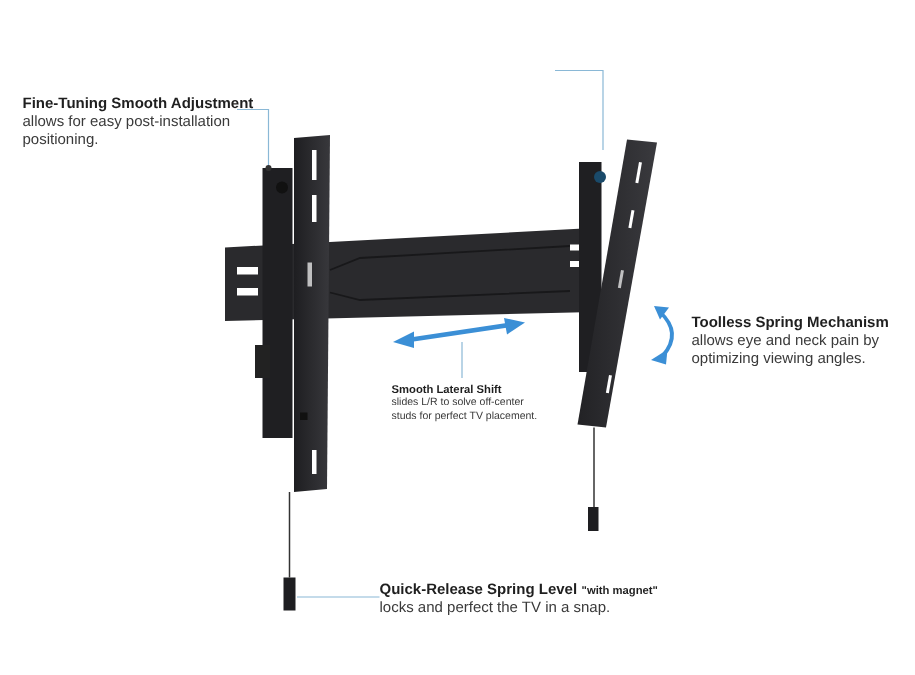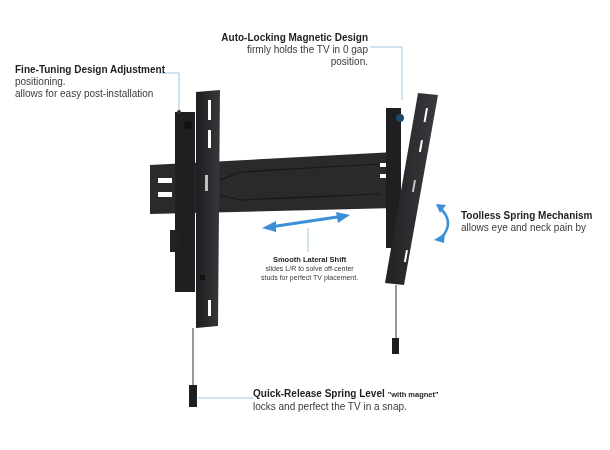--- a/index.html
+++ b/index.html
@@ -80,37 +80,33 @@
     </g>
 
     <g>
       <path d="M440,208 Q455,222 442,237" stroke="#3b8fd6" stroke-width="2.5" fill="none"></path>
       <polygon points="436,204 446,205 440,213" fill="#3b8fd6"></polygon>
       <polygon points="434,240 445,233 444,243" fill="#3b8fd6"></polygon>
     </g>
   </svg>
 
   <div class="callout" style="left:15px;top:64px;">
-    <div class="title">Fine-Tuning Design Adjustment</div>
+    <div class="title">Fine-Tuning Smooth Adjustment</div>
+    <div>allows for easy post-installation</div>
     <div>positioning.</div>
-    <div>allows for easy post-installation</div>
   </div>
 
-  <div class="callout right" style="left:220px;top:32px;width:148px;">
-    <div class="title">Auto-Locking Magnetic Design</div>
-    <div>firmly holds the TV in 0 gap</div>
-    <div>position.</div>
-  </div>
 
   <div class="callout" style="left:461px;top:210px;">
     <div class="title">Toolless Spring Mechanism</div>
     <div>allows eye and neck pain by</div>
+    <div>optimizing viewing angles.</div>
   </div>
 
-  <div class="callout small" style="left:261px;top:255px;text-align:center;">
+  <div class="callout small" style="left:261px;top:255px;">
     <div class="title">Smooth Lateral Shift</div>
     <div>slides L/R to solve off-center</div>
     <div>studs for perfect TV placement.</div>
   </div>
 
   <div class="callout" style="left:253px;top:388px;">
     <div>
       <span class="title">Quick-Release Spring Level</span><span class="note">"with magnet"</span>
     </div>
     <div>locks and perfect the TV in a  snap.</div>

